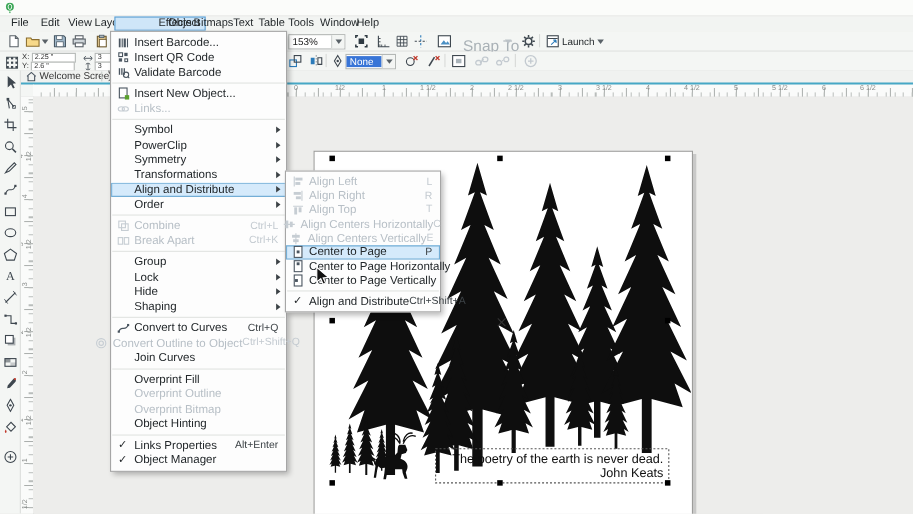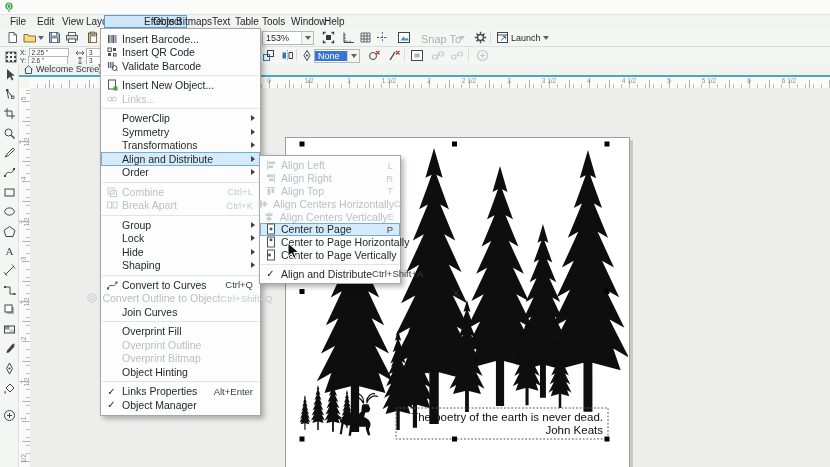--- a/index.html
+++ b/index.html
@@ -20,21 +20,21 @@
   #propbar{left:0;top:47px;width:830px;height:17px;background:#f4f6f4;border-bottom:1px solid #dddfdd;}
   .tbtn{position:absolute;top:1px;width:16px;height:15px;display:flex;align-items:center;justify-content:center;}
   .tbtn svg{display:block;}
   .caret{width:0;height:0;border-left:3px solid transparent;border-right:3px solid transparent;border-top:4px solid #5a6268;display:inline-block;}
   .caret.dis{border-top-color:#bcc3c8;}
   .combo{position:absolute;top:2px;height:12px;background:#fff;border:1px solid #b4b8b6;font-size:9px;
          color:#222;display:flex;align-items:center;}
   .combo .val{padding:0 3px;flex:1;}
   .combo .btn{width:11px;height:100%;border-left:1px solid #cfd3d1;display:flex;align-items:center;justify-content:center;background:#f3f5f3;}
   .vdiv{position:absolute;top:2px;width:1px;height:12px;background:#d7dad8;}
-  .graytext{font-size:11px;color:#a9b1b6;}
+  .graytext{font-size:14px;color:#a9b1b6;}
   .minirow{position:absolute;font-size:7px;color:#333;display:flex;align-items:center;}
   .minibox{background:#fff;border:1px solid #b4b8b6;height:7px;line-height:7px;font-size:6.5px;padding:0 2px;min-width:34px;}
   
   #tabbar{left:18px;top:64px;width:812px;height:11px;background:#f0f2f0;}
   #tealline{left:18px;top:75px;width:812px;height:2px;background:#46a8c6;}
   .tab{position:absolute;top:0;height:11px;line-height:11px;font-size:9px;color:#333;display:flex;align-items:center;gap:3px;}
   #hruler{left:30px;top:77px;width:800px;height:11px;background:#fafbfa;border-bottom:1px solid #c8ccca;}
   #hruler::after{content:"";position:absolute;left:0;right:0;bottom:0;height:4px;
      background:repeating-linear-gradient(90deg,#b9bdbb 0 1px,transparent 1px 8px);background-position-x:7px;}
   #hruler::before{content:"";position:absolute;left:0;right:0;bottom:0;height:8px;
@@ -556,20 +556,25 @@
         <svg width="12" height="12" viewBox="0 0 12 12" fill="currentColor">
           <ellipse cx="4.3" cy="6" rx="2.8" ry="1.9" fill="none" stroke="currentColor"></ellipse>
           <ellipse cx="7.9" cy="6" rx="2.8" ry="1.9" fill="none" stroke="currentColor"></ellipse>
         </svg>
       </span>
       <span class="lbl">Links...</span>
     </div>
     <div class="msep"></div>
     <div class="mrow">
       <span class="ic"></span>
+      <span class="lbl">Symbol</span>
+      <span class="sub"></span>
+    </div>
+    <div class="mrow">
+      <span class="ic"></span>
       <span class="lbl">PowerClip</span>
       <span class="sub"></span>
     </div>
     <div class="mrow">
       <span class="ic"></span>
       <span class="lbl">Symmetry</span>
       <span class="sub"></span>
     </div>
     <div class="mrow">
       <span class="ic"></span>

